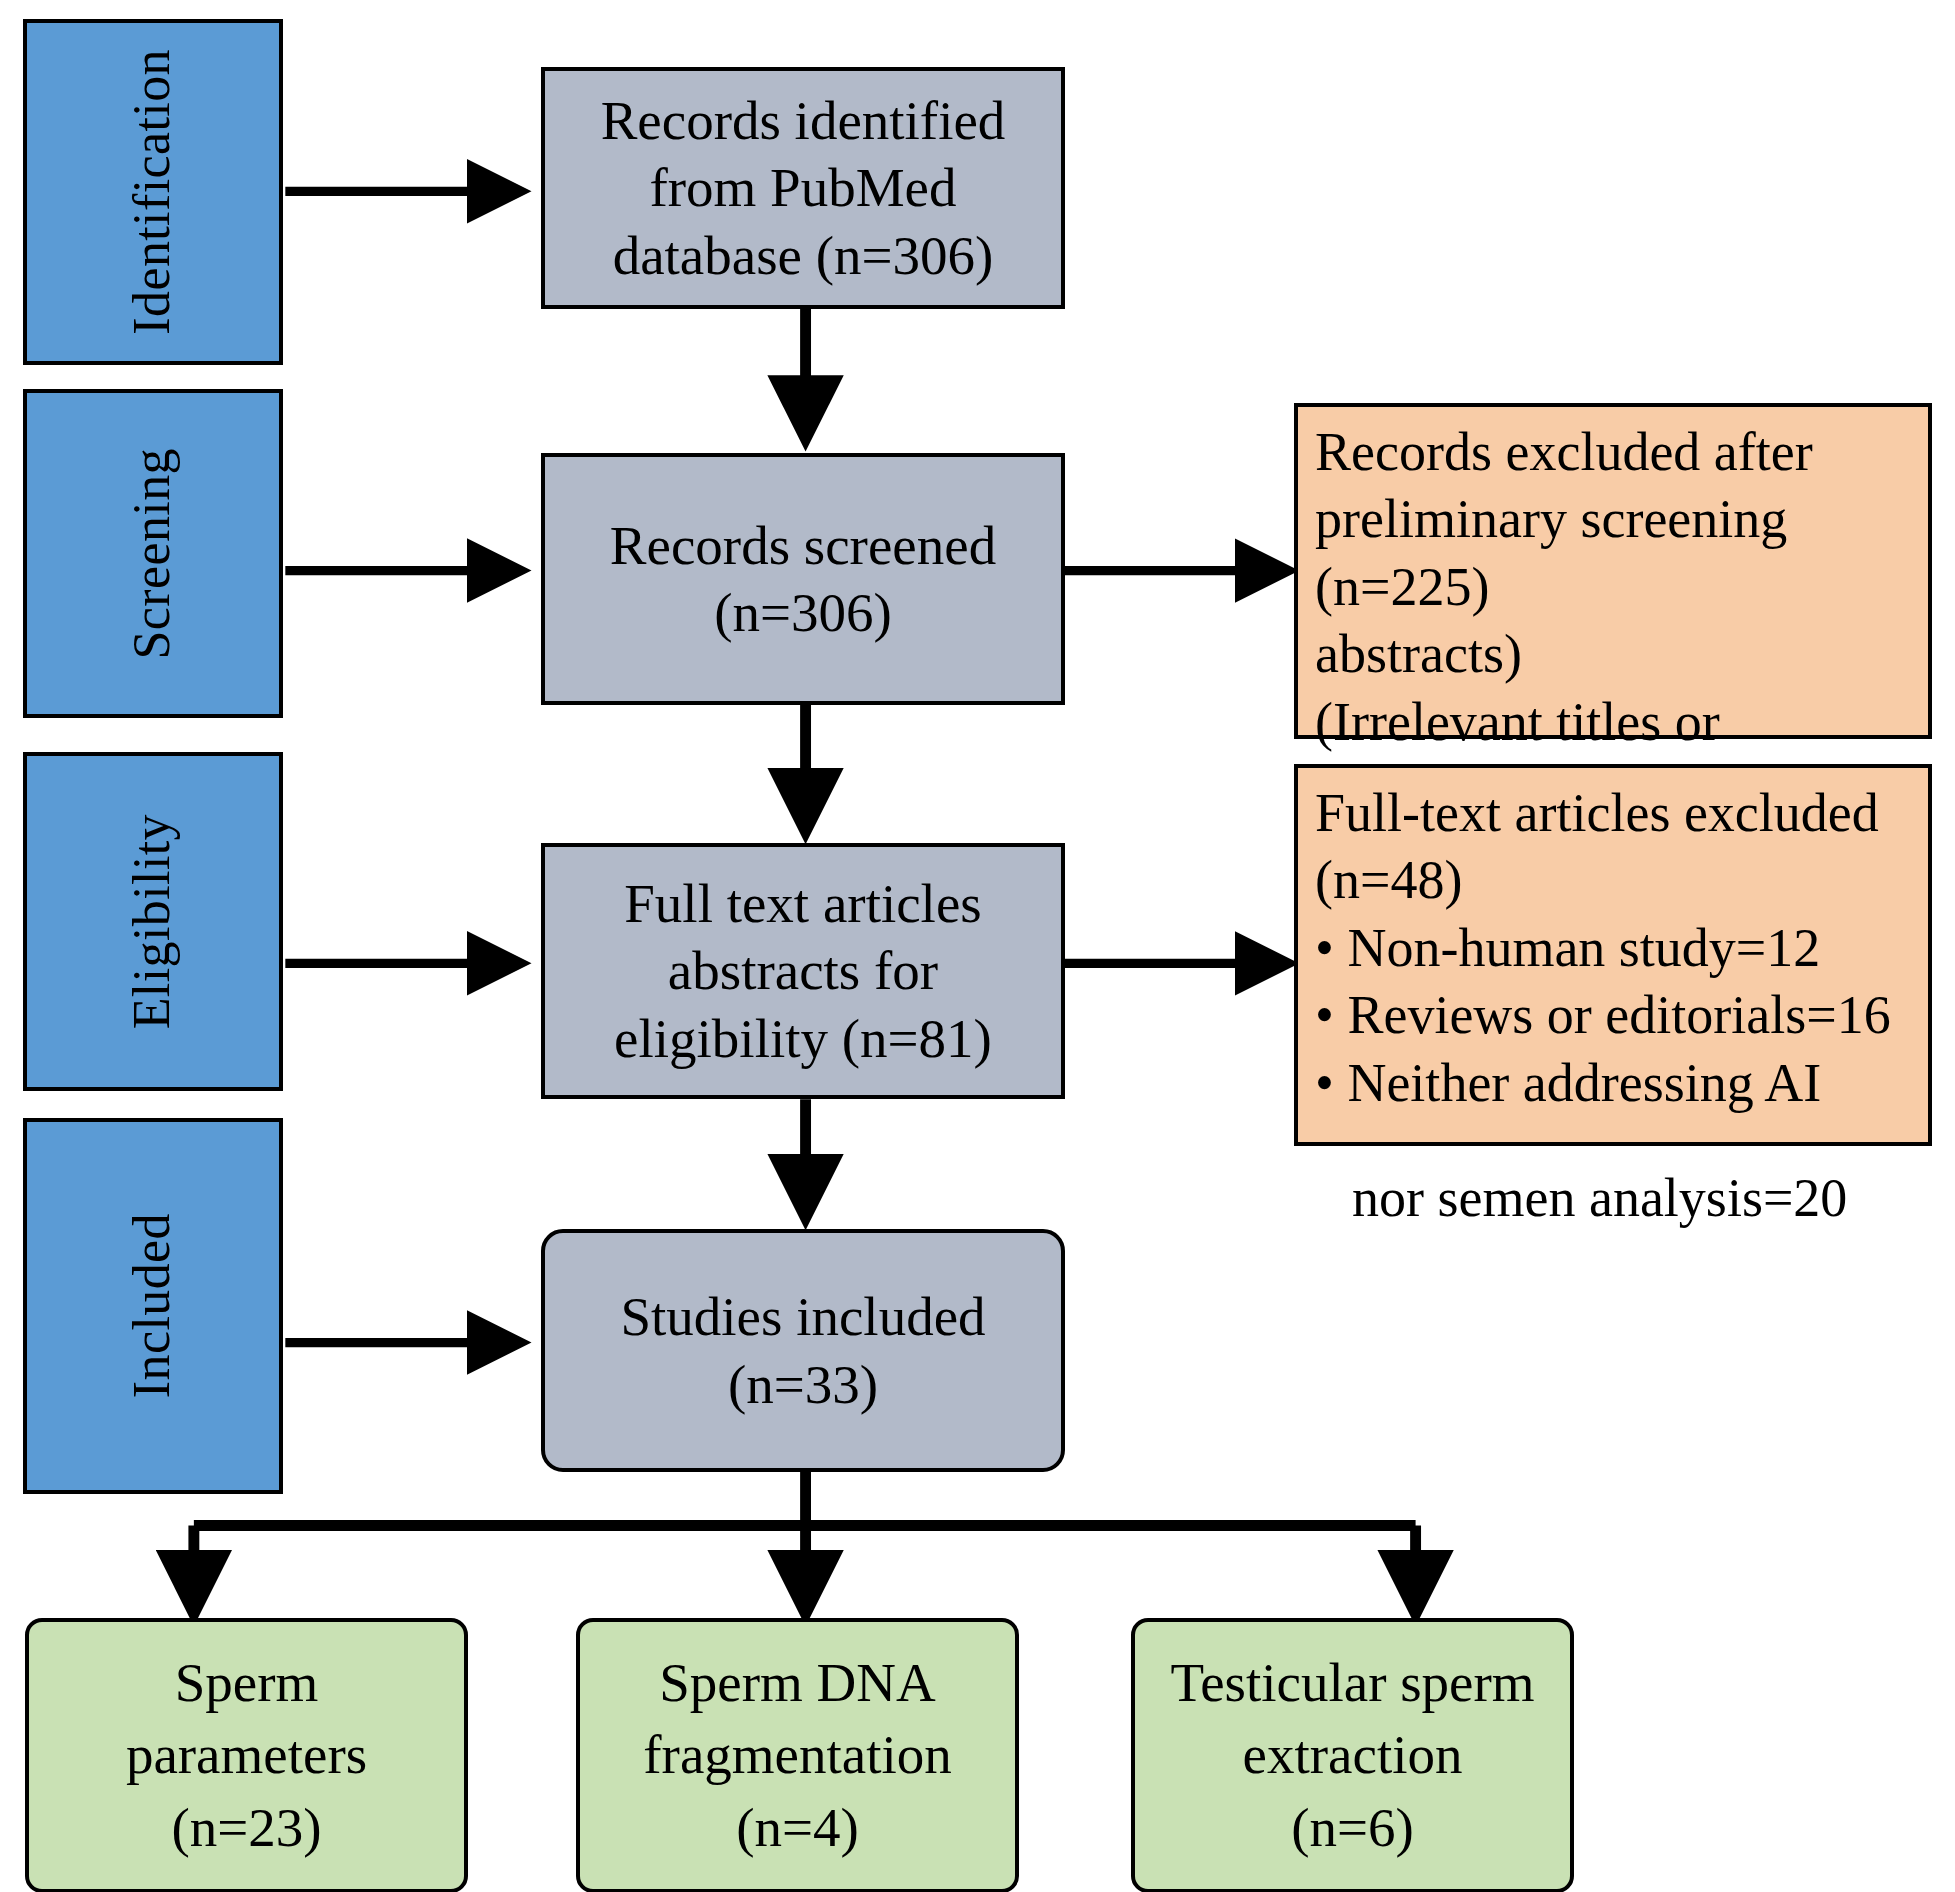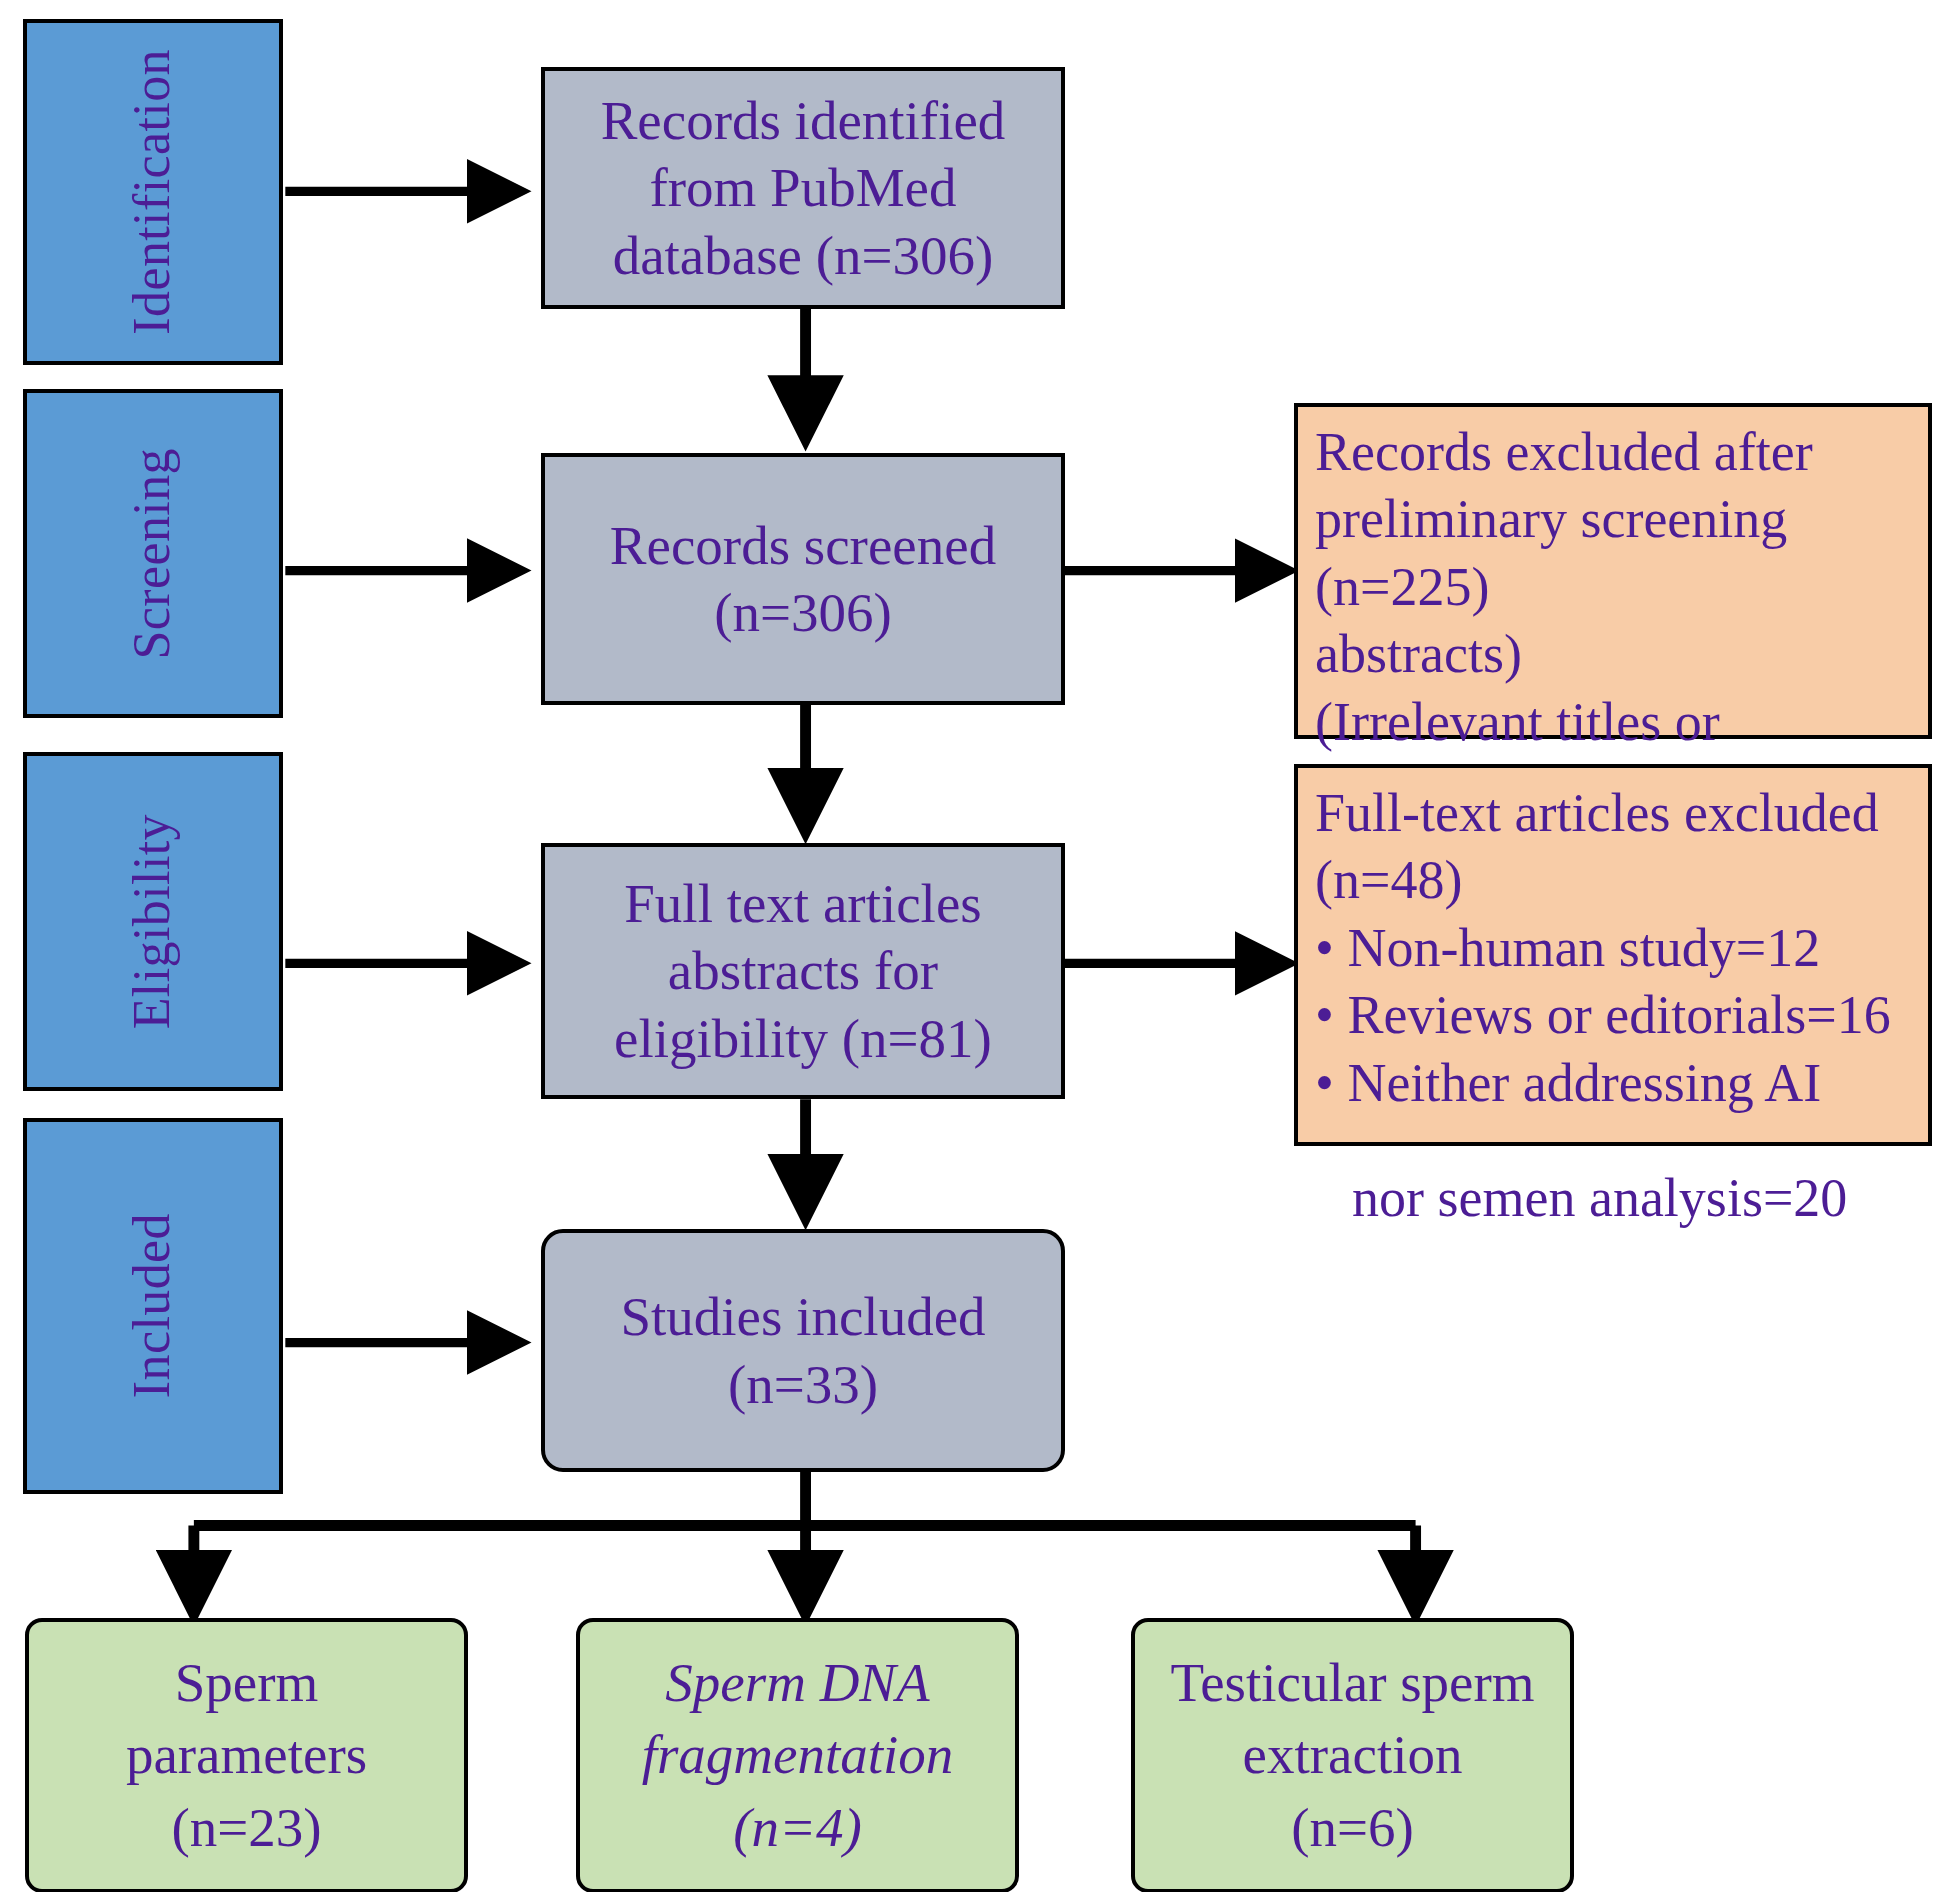--- a/index.html
+++ b/index.html
@@ -15,21 +15,21 @@
     font-family: "Liberation Serif", "DejaVu Serif", serif;
     overflow: hidden;
   }
   .box {
     position: absolute;
     box-sizing: border-box;
     border: 4.2px solid #000000;
     display: flex;
     align-items: center;
     justify-content: center;
-    color: #4c1d95;
+    color: #000000;
   }
   .stage-box {
     background: #5B9BD5;
   }
   .stage-label {
     writing-mode: vertical-rl;
     transform: rotate(180deg);
     font-size: 52px;
     line-height: 1.05;
     white-space: nowrap;
@@ -181,21 +181,21 @@
   </div>
 
   <div class="box out-box" style="left:25px; top:1618px; width:443px; height:275px;">
     <div class="inner">
       <div>Sperm</div>
       <div>parameters</div>
       <div>(n=23)</div>
     </div>
   </div>
 
-  <div class="box out-box" style="left:576px; top:1618px; width:443px; height:275px;font-style:italic;">
+  <div class="box out-box" style="left:576px; top:1618px; width:443px; height:275px;">
     <div class="inner">
       <div>Sperm DNA</div>
       <div>fragmentation</div>
       <div>(n=4)</div>
     </div>
   </div>
 
   <div class="box out-box" style="left:1131px; top:1618px; width:443px; height:275px;">
     <div class="inner">
       <div>Testicular sperm</div>

